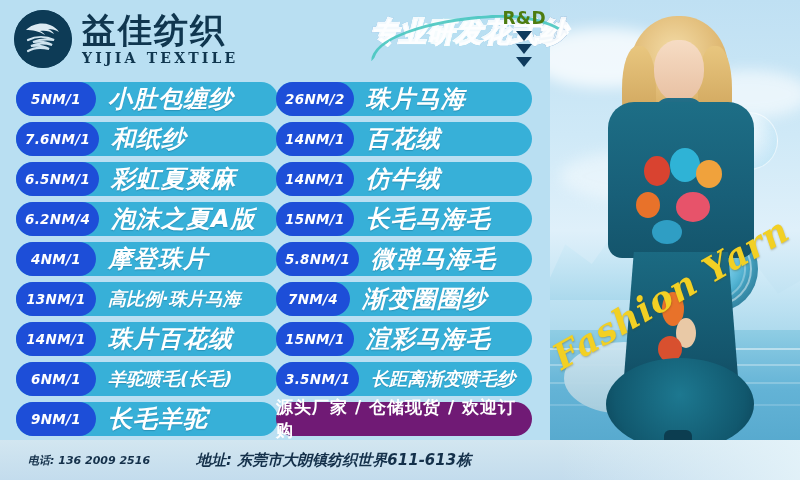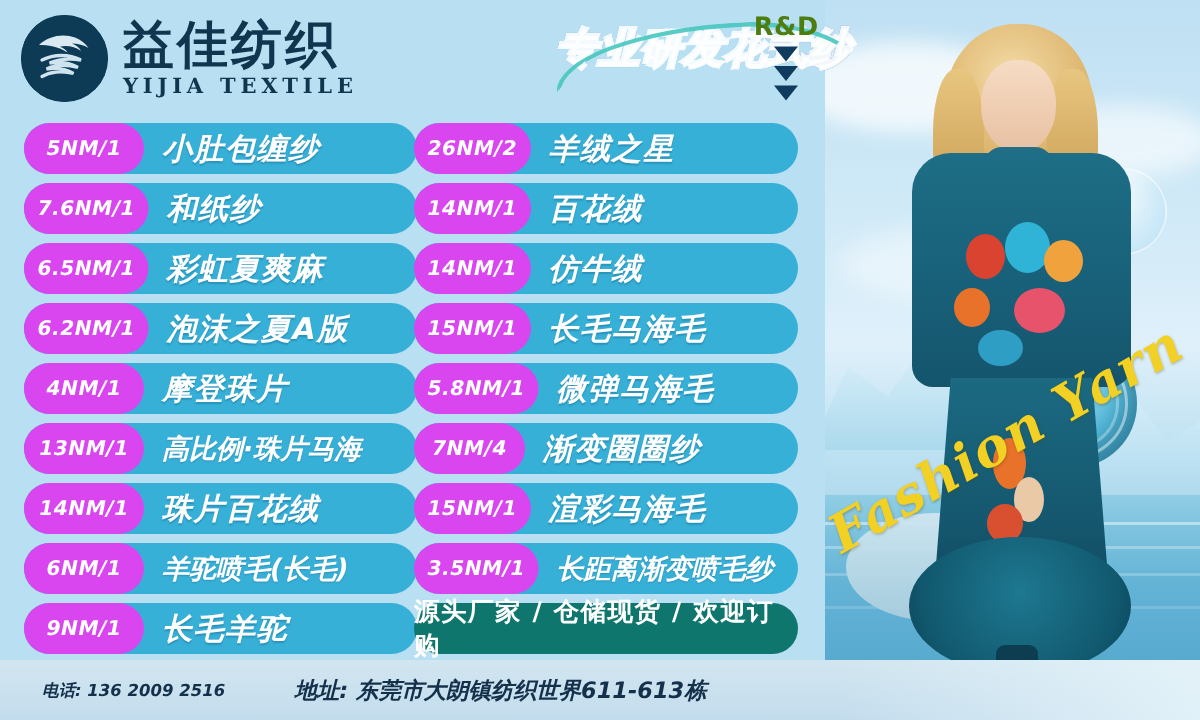--- a/index.html
+++ b/index.html
@@ -100,29 +100,29 @@
        border-top:10px solid #0f3b5e;margin:3px auto 0;}
 
   
   .col{position:absolute;top:82px;}
   .col-left{left:16px;width:262px;}
   .col-right{left:276px;width:256px;}
   .row{position:relative;height:34px;margin-bottom:6px;display:flex;align-items:center;}
   .row-body{position:absolute;left:0;top:0;right:0;height:34px;border-radius:17px;
             background:#37b0d8;}
   .badge{position:relative;z-index:2;min-width:74px;height:34px;border-radius:17px;
-         background:#d946ef;color:#fff;display:flex;align-items:center;justify-content:center;
+         background:#1d4ed8;color:#fff;display:flex;align-items:center;justify-content:center;
          font-size:13.5px;font-weight:700;font-style:italic;letter-spacing:.3px;
          padding:0 9px;box-sizing:border-box;}
   .row-left .badge{min-width:80px;}
-  .name{position:relative;z-index:2;margin-left:12px;color:#fff;font-size:20px;font-weight:700;
+  .name{position:relative;z-index:2;margin-left:12px;color:#fff;font-size:24px;font-weight:700;
         font-style:italic;letter-spacing:1px;white-space:nowrap;
         text-shadow:0 1px 1px rgba(0,60,90,.25);}
   .name.small{font-size:18px;letter-spacing:0;}
-  .tagline-row{position:relative;height:34px;border-radius:17px;background:#0f766e;
+  .tagline-row{position:relative;height:34px;border-radius:17px;background:#701a75;
         display:flex;align-items:center;justify-content:center;}
   .tagline-row span{color:#fff;font-size:17px;font-weight:700;letter-spacing:1px;}
 
   
   .watermark{position:absolute;right:14px;top:206px;transform:rotate(-30deg);
      transform-origin:right center;color:#f2d024;font-size:35px;font-weight:700;font-style:italic;
      font-family:"DejaVu Serif","Liberation Serif",serif;letter-spacing:1px;
      text-shadow:0 1px 2px rgba(90,70,0,.35);white-space:nowrap;pointer-events:none;}
 
   
@@ -212,21 +212,21 @@
         <div class="badge">7.6NM/1</div>
         <div class="name">和纸纱</div>
       </div>
       <div class="row row-left">
         <div class="row-body"></div>
         <div class="badge">6.5NM/1</div>
         <div class="name">彩虹夏爽麻</div>
       </div>
       <div class="row row-left">
         <div class="row-body"></div>
-        <div class="badge">6.2NM/1</div>
+        <div class="badge">6.2NM/4</div>
         <div class="name">泡沫之夏A版</div>
       </div>
       <div class="row row-left">
         <div class="row-body"></div>
         <div class="badge">4NM/1</div>
         <div class="name">摩登珠片</div>
       </div>
       <div class="row row-left">
         <div class="row-body"></div>
         <div class="badge">13NM/1</div>
@@ -246,21 +246,21 @@
         <div class="row-body"></div>
         <div class="badge">9NM/1</div>
         <div class="name">长毛羊驼</div>
       </div>
     </div>
 
   <div class="col col-right" id="col-right">
       <div class="row row-right">
         <div class="row-body"></div>
         <div class="badge">26NM/2</div>
-        <div class="name">羊绒之星</div>
+        <div class="name">珠片马海</div>
       </div>
       <div class="row row-right">
         <div class="row-body"></div>
         <div class="badge">14NM/1</div>
         <div class="name">百花绒</div>
       </div>
       <div class="row row-right">
         <div class="row-body"></div>
         <div class="badge">14NM/1</div>
         <div class="name">仿牛绒</div>

